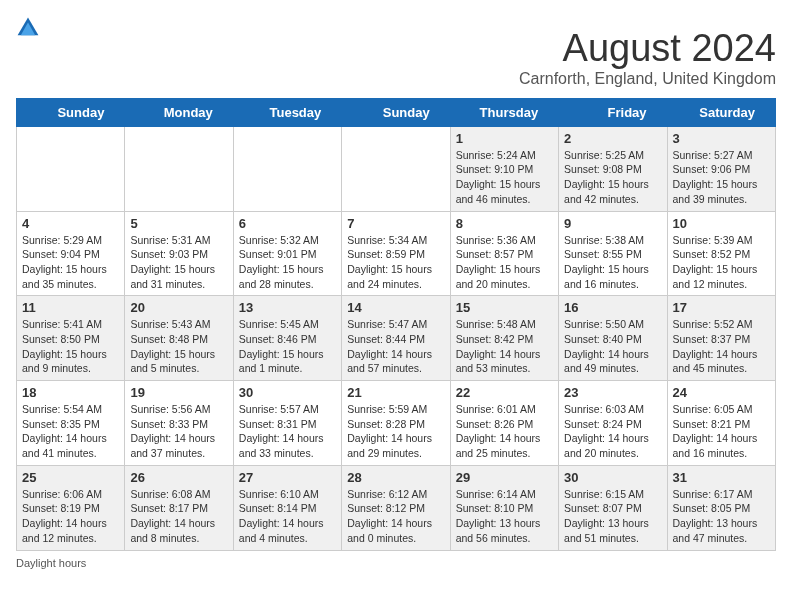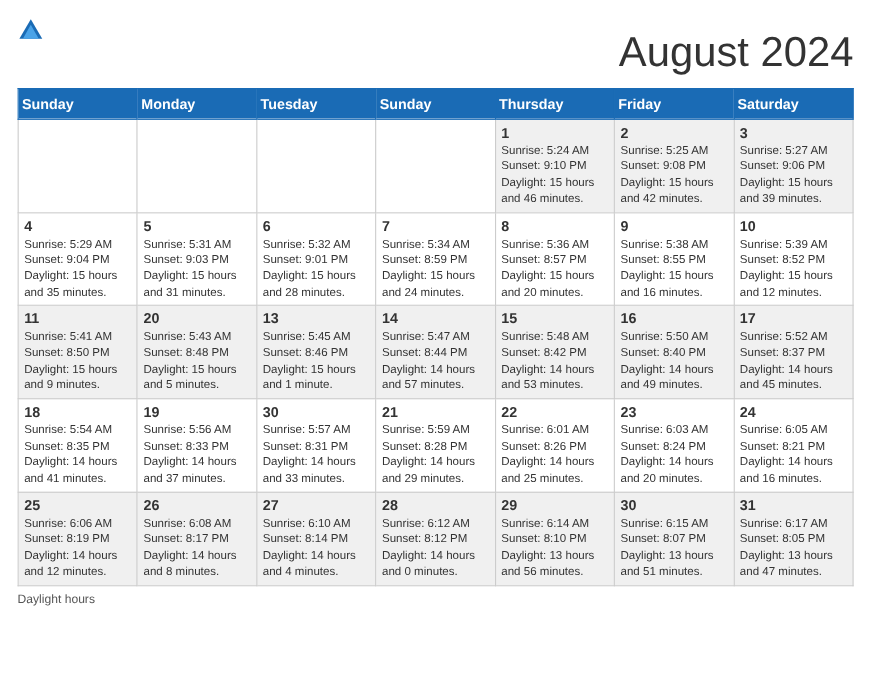--- a/index.html
+++ b/index.html
@@ -57,22 +57,22 @@
       border-collapse: collapse;
       table-layout: fixed;
     }
     thead tr {
       background: #1a6bb5;
     }
     thead th {
       color: #fff;
       font-size: 13px;
       font-weight: bold;
-      padding: 6px 3px;
-      text-align: left;
+      padding: 6px 20px;
+      text-align: right;
       border: 1px solid #1a6bb5;
     }
     tbody tr {
       background: #fff;
     }
     tbody tr:nth-child(odd) {
       background: #f0f0f0;
     }
     tbody td {
       vertical-align: top;
@@ -110,20 +110,21 @@
 
 <div class="header">
   <div class="logo">
     <svg class="logo-icon" viewBox="0 0 30 30" xmlns="http://www.w3.org/2000/svg">
       <polygon points="15,2 28,24 2,24" fill="#1a6bb5"></polygon>
       <polygon points="15,8 24,24 6,24" fill="#4aa3e8"></polygon>
     </svg>
   </div>
   <div class="title-block">
     <div class="calendar-title">August 2024</div>
+    <div class="calendar-subtitle">Carnforth, England, United Kingdom</div>
   </div>
 </div>
 
 <table>
   <thead>
     <tr>
     <th>Sunday</th>
         <th>Monday</th>
         <th>Tuesday</th>
         <th>Sunday</th>

